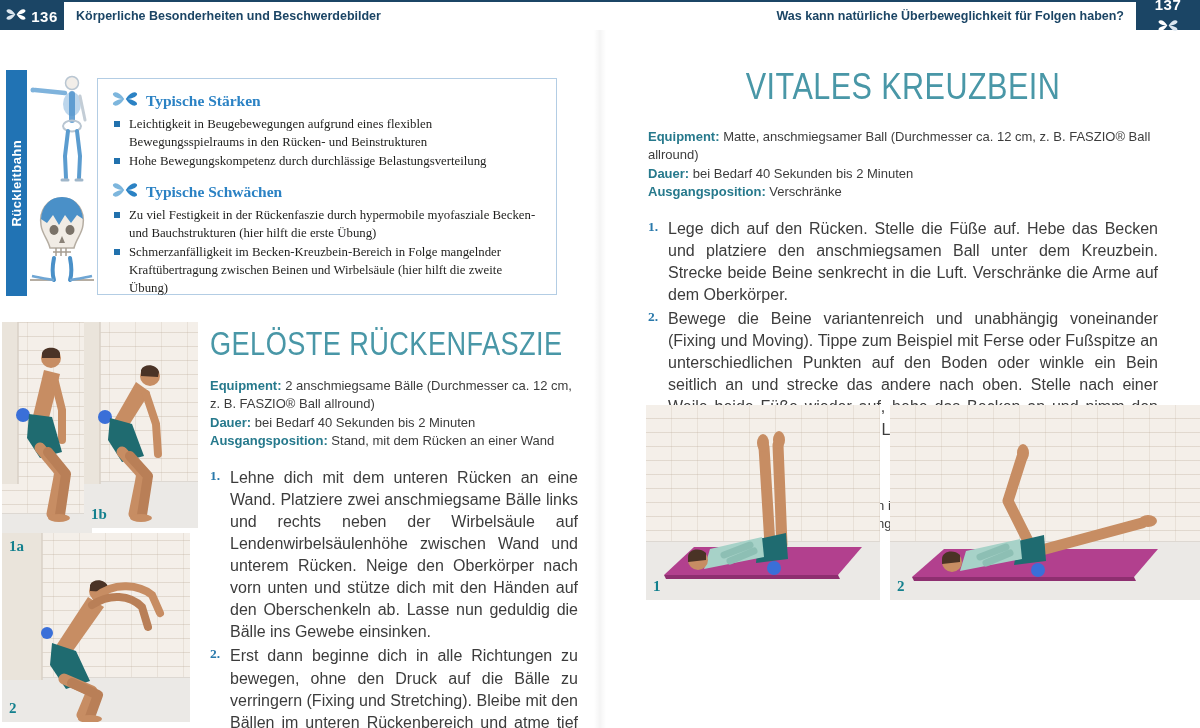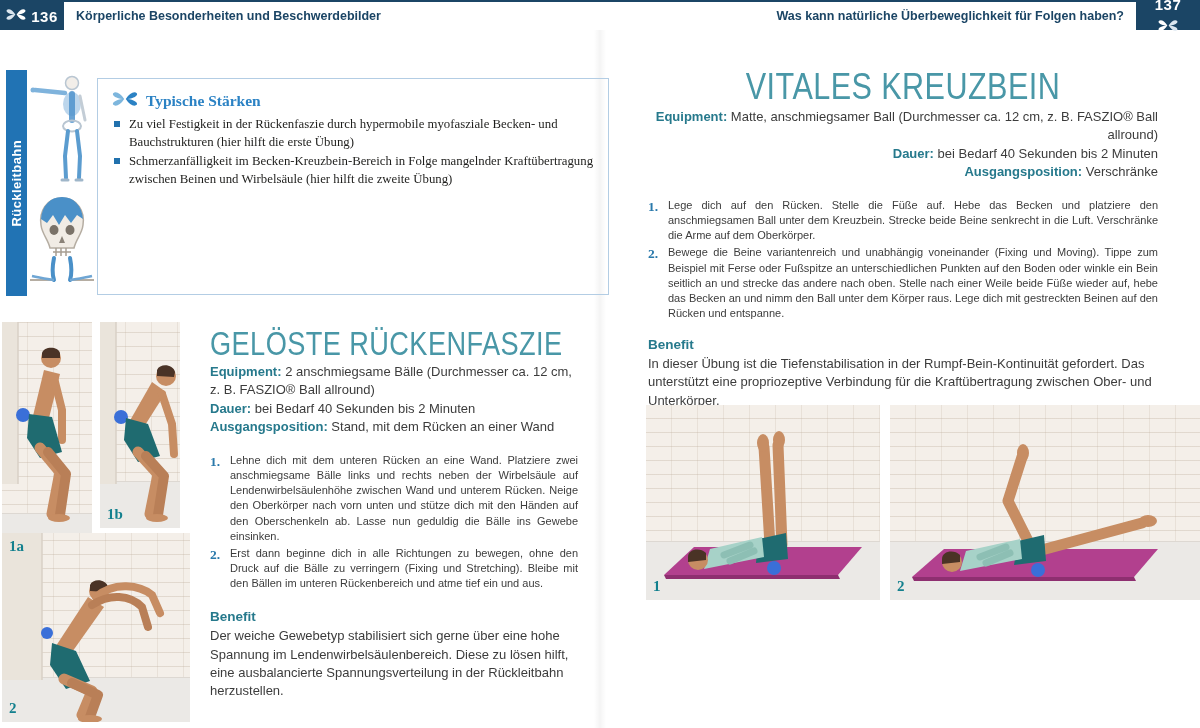--- a/index.html
+++ b/index.html
@@ -17,21 +17,21 @@
   .runhead.left{left:76px;}
   .runhead.right{right:76px;}
   
   .side-strip{position:absolute;left:6px;top:70px;width:21px;height:226px;background:#2173b4;
               display:flex;align-items:center;justify-content:center;}
   .side-strip span{writing-mode:vertical-rl;transform:rotate(180deg);color:#fff;
                    font-weight:bold;font-size:13px;letter-spacing:.4px;}
   .anatomy{position:absolute;left:27px;top:70px;width:70px;height:226px;background:#fff;
            display:flex;flex-direction:column;align-items:center;justify-content:space-between;padding:4px 0;box-sizing:border-box;}
   
-  .info-box{position:absolute;left:97px;top:78px;width:512px;height:217px;border:1px solid #b3cde4;
+  .info-box{position:absolute;left:97px;top:78px;width:460px;height:217px;border:1px solid #b3cde4;
             box-sizing:border-box;padding:10px 14px 8px 14px;}
   .ib-head{display:flex;align-items:center;gap:8px;margin:2px 0 5px 0;}
   .ib-head .ttl{font-family:"Liberation Serif",serif;font-weight:bold;font-size:15.5px;color:#2b82c4;}
   .ib-list{margin:0;padding:0;list-style:none;}
   .ib-list li{position:relative;padding-left:17px;font-family:"Liberation Serif",serif;
               font-size:12.8px;line-height:1.38;color:#1e1e1c;margin-bottom:2px;}
   .ib-list li::before{content:"";position:absolute;left:2px;top:5px;width:6px;height:6px;background:#2171ad;}
   
   .photo{position:absolute;background-color:#f4efe9;overflow:hidden;
     background-image:
@@ -45,26 +45,26 @@
   .col{position:absolute;}
   .ex-title{font-size:34px;color:#4997a7;letter-spacing:.5px;white-space:nowrap;
             font-stretch:condensed;transform:scale(.80,1);transform-origin:left center;}
   .ex-title.center{transform:scale(.85,1);transform-origin:center;text-align:center;white-space:nowrap;}
   .meta{margin:0;font-size:13px;line-height:1.42;color:#3c3c3c;}
   .meta b{color:#26798c;}
   .steps{margin:0;padding:0;}
   .step{display:flex;margin-bottom:2px;}
   .step .num{flex:none;width:20px;font-family:"Liberation Serif",serif;font-weight:bold;
              color:#2a79ab;font-size:13.5px;line-height:1.38;}
-  .step .txt{font-size:11px;line-height:1.38;text-align:justify;color:#3c3c3c;}
+  .step .txt{font-size:16px;line-height:1.38;text-align:justify;color:#3c3c3c;}
   .benefit-h{font-size:13.5px;font-weight:bold;color:#26798c;margin:0 0 3px 0;}
   .benefit-t{font-size:13px;line-height:1.4;margin:0;color:#3c3c3c;text-align:left;}
   .gutter{position:absolute;left:594px;top:30px;width:12px;height:698px;
           background:linear-gradient(90deg,rgba(0,0,0,0),rgba(0,0,0,.045),rgba(0,0,0,0));}
-  .mt14{} .mt16{margin-top:16px;} .mt18{margin-top:18px;}
+  .mt14{margin-top:14px;} .mt16{margin-top:16px;} .mt18{margin-top:18px;}
 </style>
 </head>
 <body>
 
 <div id="page">
 
   <div class="top-rule"></div>
 
   <div class="pagenum-box left">
     <span>
@@ -126,20 +126,33 @@
 
   <div class="info-box">
     <div class="ib-head">
       <span>
         <svg width="26" height="16" viewBox="0 0 32 20">
           <path d="M15 10 C10 2 4 0 1 3 C0 6 5 9 13 10 C5 11 0 14 1 17 C4 20 10 18 15 10 Z" fill="#7db6dd"></path>
           <path d="M17 10 C22 2 28 0 31 3 C32 6 27 9 19 10 C27 11 32 14 31 17 C28 20 22 18 17 10 Z" fill="#2b82c4"></path>
         </svg>
       </span>
       <span class="ttl">Typische Stärken</span>
+    </div>
+    <ul class="ib-list">
+      <li>Leichtigkeit in Beugebewegungen aufgrund eines flexiblen Bewegungsspielraums in den Rücken- und Beinstrukturen</li>
+      <li>Hohe Bewegungskompetenz durch durchlässige Belastungsverteilung</li>
+    </ul>
+    <div class="ib-head" style="margin-top:11px;">
+      <span>
+        <svg width="26" height="16" viewBox="0 0 32 20">
+          <path d="M15 10 C10 2 4 0 1 3 C0 6 5 9 13 10 C5 11 0 14 1 17 C4 20 10 18 15 10 Z" fill="#7db6dd"></path>
+          <path d="M17 10 C22 2 28 0 31 3 C32 6 27 9 19 10 C27 11 32 14 31 17 C28 20 22 18 17 10 Z" fill="#2b82c4"></path>
+        </svg>
+      </span>
+      <span class="ttl">Typische Schwächen</span>
     </div>
     <ul class="ib-list">
       <li>Zu viel Festigkeit in der Rückenfaszie durch hypermobile myofasziale Becken- und Bauchstrukturen (hier hilft die erste Übung)</li>
       <li>Schmerzanfälligkeit im Becken-Kreuzbein-Bereich in Folge mangelnder Kraftübertragung zwischen Beinen und Wirbelsäule (hier hilft die zweite Übung)</li>
     </ul>
   </div>
 
   <div class="photo" style="left:2px;top:322px;width:90px;height:238px;">
     <div class="floor" style="height:46px;"></div>
     <svg width="90" height="206" viewBox="0 0 90 206">
@@ -151,21 +164,21 @@
       <path d="M40 31 C42 24 56 24 58 31 L58 36 L40 36 Z" fill="#4a3326"></path>
       <path d="M52 56 L60 88 L60 118" stroke="#c78d63" stroke-width="8" fill="none" stroke-linecap="round"></path>
       <path d="M27 92 L50 95 L60 130 L38 136 L25 116 Z" fill="#1f6b70"></path>
       <path d="M38 126 L58 150 L50 192" stroke="#c78d63" stroke-width="11" fill="none" stroke-linecap="round" stroke-linejoin="round"></path>
       <path d="M46 130 L64 152 L58 193" stroke="#b97f57" stroke-width="10" fill="none" stroke-linecap="round" stroke-linejoin="round"></path>
       <ellipse cx="57" cy="196" rx="11" ry="4" fill="#c78d63"></ellipse>
     </svg>
     <span class="plabel">1a</span>
   </div>
 
-  <div class="photo" style="left:100px;top:322px;width:80px;height:206px;">
+  <div class="photo" style="left:84px;top:322px;width:114px;height:206px;">
     <div class="floor" style="height:46px;"></div>
     <svg width="94" height="206" viewBox="0 0 94 206">
       <rect x="0" y="0" width="16" height="162" fill="#eae4db"></rect>
       <line x1="16" y1="0" x2="16" y2="162" stroke="#d8d1c6" stroke-width="1.5"></line>
       <circle cx="21" cy="95" r="7" fill="#3a6fd8"></circle>
       <path d="M28 102 L52 60 L66 70 L42 108 Z" fill="#c78d63"></path>
       <circle cx="66" cy="54" r="10" fill="#c78d63"></circle>
       <path d="M57 48 C60 41 73 42 75 50 L74 55 L57 54 Z" fill="#4a3326"></path>
       <path d="M62 72 L72 102 L74 132" stroke="#c78d63" stroke-width="8" fill="none" stroke-linecap="round"></path>
       <path d="M26 96 L48 102 L60 134 L38 140 L24 118 Z" fill="#1f6b70"></path>
@@ -213,21 +226,21 @@
       </div>
     </div>
     <div class="mt18">
       <p class="benefit-h">Benefit</p>
       <p class="benefit-t">Der weiche Gewebetyp stabilisiert sich gerne über eine hohe Spannung im Lendenwirbelsäulenbereich. Diese zu lösen hilft, eine ausbalancierte Spannungsverteilung in der Rückleitbahn herzustellen.</p>
     </div>
   </div>
 
   <div class="col" style="left:648px;top:66px;width:510px;">
     <div class="ex-title center" style="font-size:36px;">VITALES KREUZBEIN</div>
-    <div style="margin-top:0;text-align:right;">
+    <div style="margin-top:20px;">
       <p class="meta"><b>Equipment:</b> <span>Matte, anschmiegsamer Ball (Durchmesser ca. 12 cm, z. B. FASZIO® Ball allround)</span></p>
       <p class="meta"><b>Dauer:</b> <span>bei Bedarf 40 Sekunden bis 2 Minuten</span></p>
       <p class="meta"><b>Ausgangsposition:</b> <span>Verschränke</span></p>
     </div>
     <div class="steps mt16">
       <div class="step">
         <span class="num">1.</span>
         <span class="txt">Lege dich auf den Rücken. Stelle die Füße auf. Hebe das Becken und platziere den anschmiegsamen Ball unter dem Kreuzbein. Strecke beide Beine senkrecht in die Luft. Verschränke die Arme auf dem Oberkörper.</span>
       </div>
       <div class="step">

